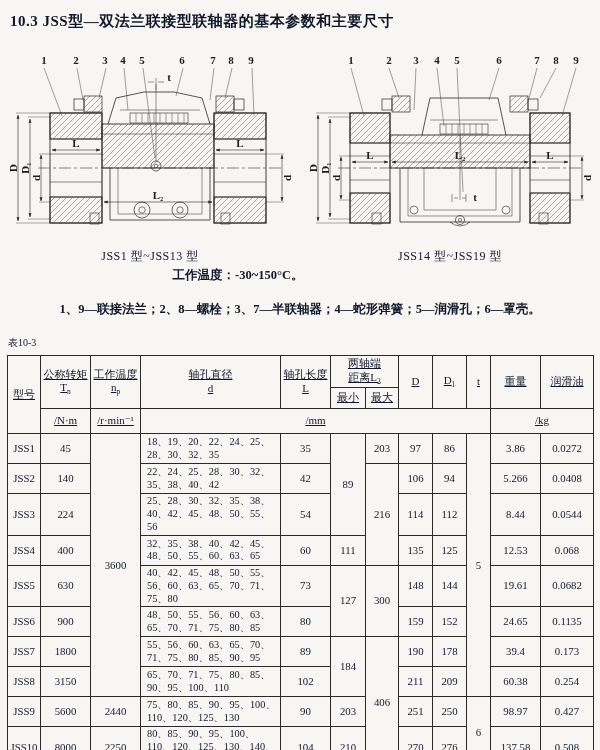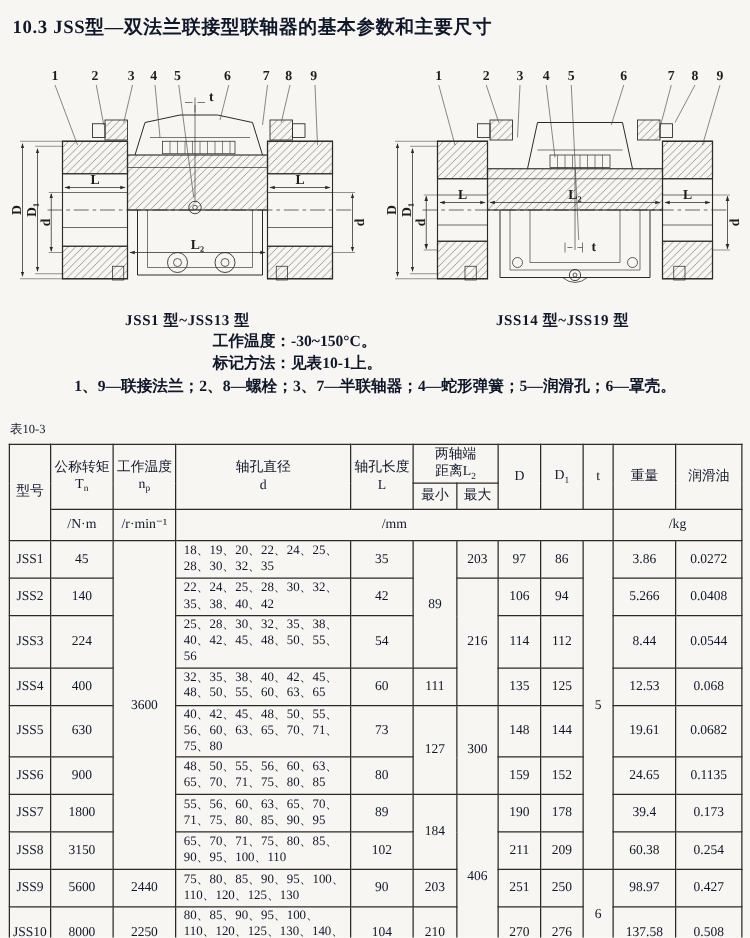--- a/index.html
+++ b/index.html
@@ -5,28 +5,28 @@
   html,body{margin:0;padding:0;}
   .page{
     position:relative; width:600px; height:750px; overflow:hidden;
     background:#f8f6f2; color:#0f172a;
     font-family:"Liberation Serif","DejaVu Serif",serif;
   }
   .title{position:absolute; top:12px; left:10px; font-size:15px; font-weight:bold; letter-spacing:.5px;}
   .figures{position:absolute; top:50px; left:0; width:600px; display:flex;}
   .fig{width:300px; display:flex; flex-direction:column; align-items:center;}
   .fig svg{display:block;}
-  .fig-caption{font-size:12px; font-weight:bold; margin-top:2px; letter-spacing:.5px;}
+  .fig-caption{font-size:12px; font-weight:normal; margin-top:2px; letter-spacing:.5px;}
   .notes{position:absolute; top:265px; left:0; width:476px; text-align:center;}
   .notes-inner{display:inline-block; text-align:left; font-size:12.5px; font-weight:bold; line-height:1.35;}
   .legend{position:absolute; top:301px; left:0; width:600px; text-align:center; font-size:12.5px; font-weight:bold;}
   .table-label{position:absolute; top:336px; left:8px; font-size:10px;}
   table{position:absolute; top:355px; left:7px; width:586px; border-collapse:collapse; table-layout:fixed;}
   td{border:1px solid #2c2a27; text-align:center; vertical-align:middle; padding:1px 2px; font-size:10.8px; line-height:1.25; overflow:hidden;}
-  thead td{font-size:11px;}
+  thead td{font-size:11px;text-decoration:underline;}
   tbody tr{height:30px;}
   tr.units{height:25px;}
   tr.hdr1{height:27px;} tr.hdr2{height:21px;}
   .dlist{font-size:10.3px; text-align:left; padding-left:6px;}
   sub{font-size:68%;}
   svg text{fill:#1f1d1a; font-size:11px; font-weight:bold; text-anchor:middle; font-family:"Liberation Serif","DejaVu Serif",serif;}
   svg .co{font-size:11px;}
   svg .dim{font-size:11px;}
 </style>
 </head>
@@ -226,21 +226,20 @@
           <text class="dim" x="284" y="131" transform="rotate(-90 284 128)">d</text>
         </g>
       </svg>
       <div class="fig-caption">JSS14 型~JSS19 型</div>
     </div>
   </div>
 
   <div class="notes">
     <div class="notes-inner">
       <div>工作温度：-30~150°C。</div>
-      <div>标记方法：见表10-1上。</div>
     </div>
   </div>
 
   <div class="legend">1、9—联接法兰；2、8—螺栓；3、7—半联轴器；4—蛇形弹簧；5—润滑孔；6—罩壳。</div>
 
   <div class="table-label">表10-3</div>
 
   <table>
     <colgroup>
       <col style="width:33px">

